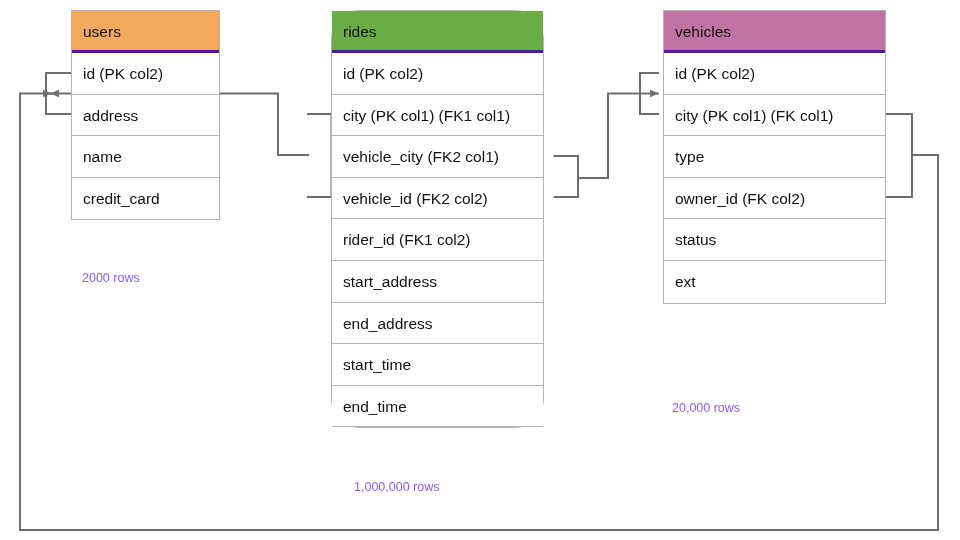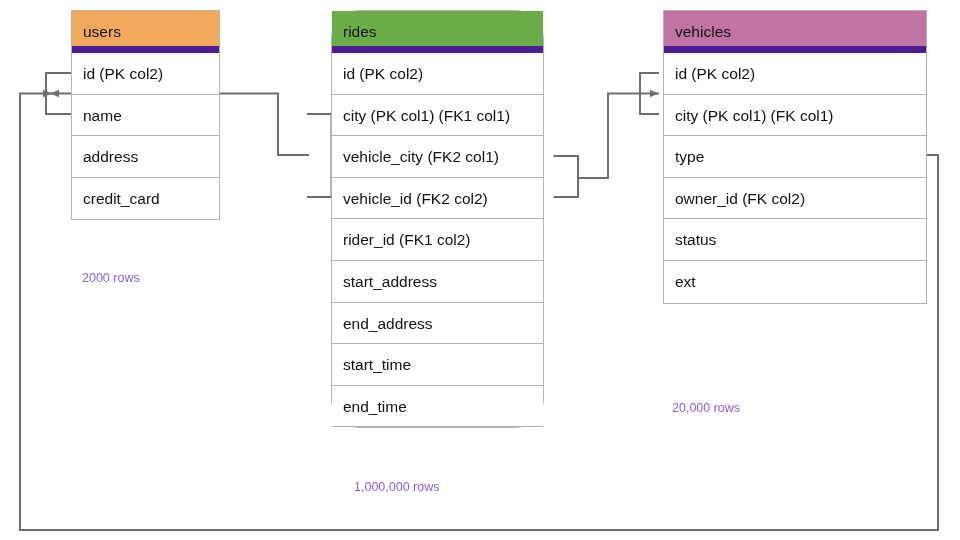--- a/index.html
+++ b/index.html
@@ -33,21 +33,21 @@
     border: 1px solid #b3b3b3;
     background: #ffffff;
   }
   .tbl-header {
     box-sizing: border-box;
     height: 42px;
     line-height: 42px;
     padding: 0 0 16px 11px;
     font-size: 15.5px;
     color: #111111;
-    border-bottom: 7px solid #4c1d95;
+    border-bottom: 3px solid #4c1d95;
     white-space: nowrap;
     overflow: hidden;
   }
   .tbl-row {
     box-sizing: border-box;
     height: 41.6px;
     line-height: 41.6px;
     padding: 0 0 16px 11px;
     font-size: 15.5px;
     color: #111111;
@@ -94,43 +94,43 @@
       <path d="M886,114 L912,114 L912,197 L886,197"></path>
       <path d="M912,155 L938,155 L938,530 L20,530 L20,93.5 L51,93.5" marker-end="url(#arrowhead)"></path>
     </g>
   </svg>
 
   <div class="table-box" id="tbl-users" style="left:71px; top:10px; width:149px;">
     <div class="tbl-header" style="background:#f2a95c;">
       <span>users</span>
     </div>
     <div class="tbl-row">id (PK col2)</div>
+    <div class="tbl-row">address</div>
     <div class="tbl-row">name</div>
-    <div class="tbl-row">address</div>
     <div class="tbl-row last">credit_card</div>
   </div>
   <div class="row-count" style="left:82px; top:271px;">2000 rows</div>
 
   <div class="table-box" id="tbl-rides" style="left:331px; top:10px; width:213px;border-radius:29px;">
     <div class="tbl-header" style="background:#6aad46;">
       <span>rides</span>
     </div>
     <div class="tbl-row">id (PK col2)</div>
     <div class="tbl-row">city (PK col1) (FK1 col1)</div>
     <div class="tbl-row">vehicle_city (FK2 col1)</div>
     <div class="tbl-row">vehicle_id (FK2 col2)</div>
     <div class="tbl-row">rider_id (FK1 col2)</div>
     <div class="tbl-row">start_address</div>
     <div class="tbl-row">end_address</div>
     <div class="tbl-row">start_time</div>
     <div class="tbl-row">end_time</div>
   </div>
   <div class="row-count" style="left:354px; top:480px;">1,000,000 rows</div>
 
-  <div class="table-box" id="tbl-vehicles" style="left:663px; top:10px; width:264px;">
+  <div class="table-box" id="tbl-vehicles" style="left:663px; top:10px; width:223px;">
     <div class="tbl-header" style="background:#c174a3;">
       <span>vehicles</span>
     </div>
     <div class="tbl-row">id (PK col2)</div>
     <div class="tbl-row">city (PK col1) (FK col1)</div>
     <div class="tbl-row">type</div>
     <div class="tbl-row">owner_id (FK col2)</div>
     <div class="tbl-row">status</div>
     <div class="tbl-row last">ext</div>
   </div>

